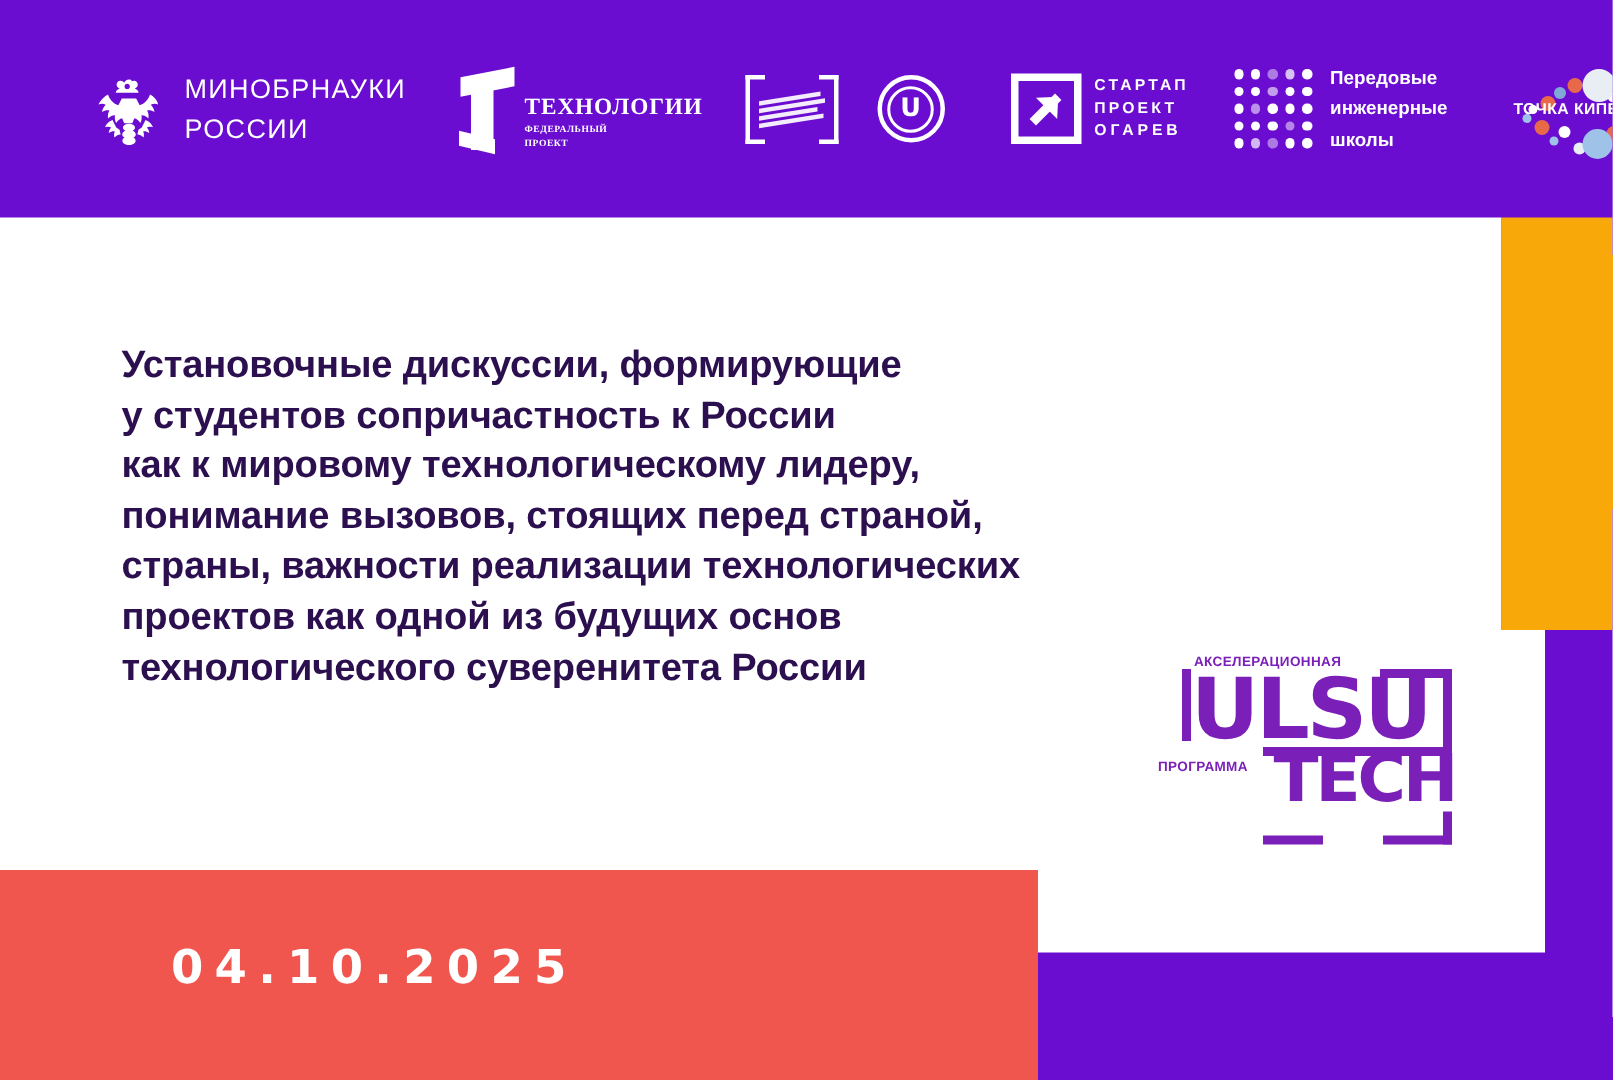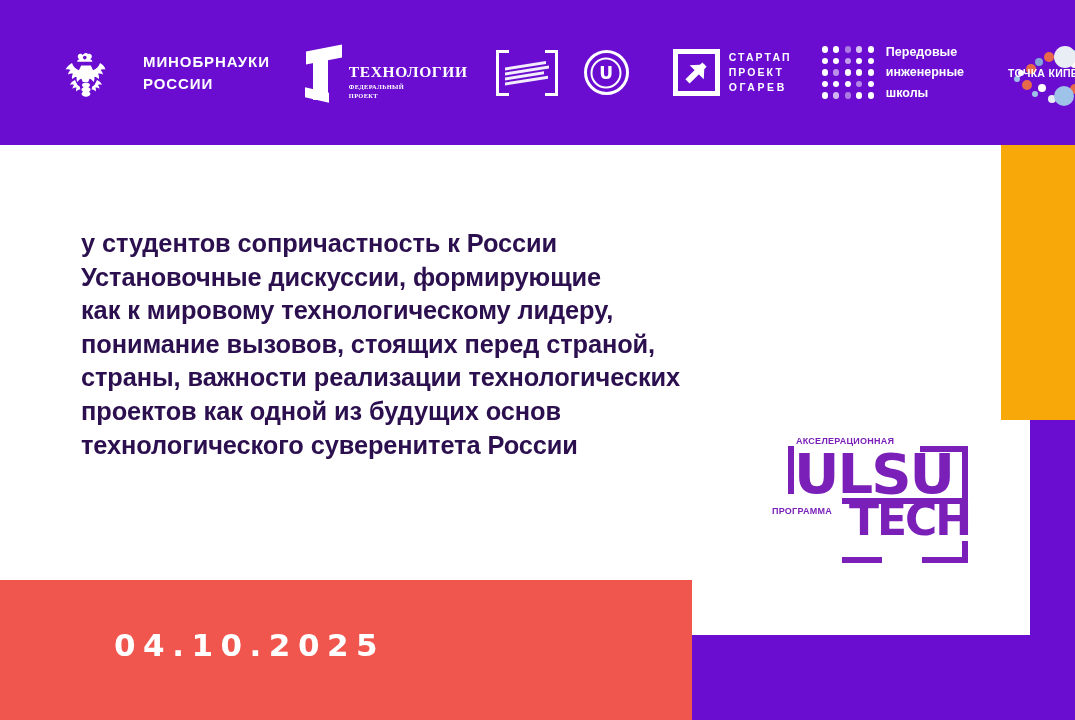--- a/index.html
+++ b/index.html
@@ -24,22 +24,22 @@
     display:flex; align-items:center;
     padding-left:60px;
     gap:0px;
   }
   .logo { display:flex; align-items:center; flex:none; }
 
   
   .logo-minobr { gap:11px; }
   .eagle { width:52px; height:52px; position:relative; }
   .logo-minobr .txt {
-    color:#fff; font-weight:bold; font-size:15px;
-    line-height:1.45; letter-spacing:0.9px;margin-left:20px;
+    color:#fff; font-weight:normal; font-size:18px;
+    line-height:1.45; letter-spacing:0.9px;
   }
 
   
   .logo-teh { margin-left:30px; gap:7px; align-items:flex-end;font-family:Liberation Serif, serif; }
   .teh-mark { width:42px; height:52px; position:relative; margin-top:3px; }
   .teh-mark .bar-top {
     position:absolute; left:6px; top:0; width:36px; height:13px;
     background:#fff; transform:skewY(-11deg);
   }
   .teh-mark .stem {
@@ -351,22 +351,22 @@
       </div>
     </div>
   </div>
 
   <div class="white-main"></div>
   <div class="yellow-block"></div>
   <div class="white-right"></div>
   <div class="red-block"></div>
 
   <div class="headline" id="headline">
+      <div>Установочные дискуссии, формирующие</div>
       <div>у студентов сопричастность к России</div>
-      <div>Установочные дискуссии, формирующие</div>
       <div>как к мировому технологическому лидеру,</div>
       <div>понимание вызовов, стоящих перед страной,</div>
       <div>страны, важности реализации технологических</div>
       <div>проектов как одной из будущих основ</div>
       <div>технологического суверенитета России</div>
     </div>
 
   <div class="date">04.10.2025</div>
 
   <div class="ulsu">

